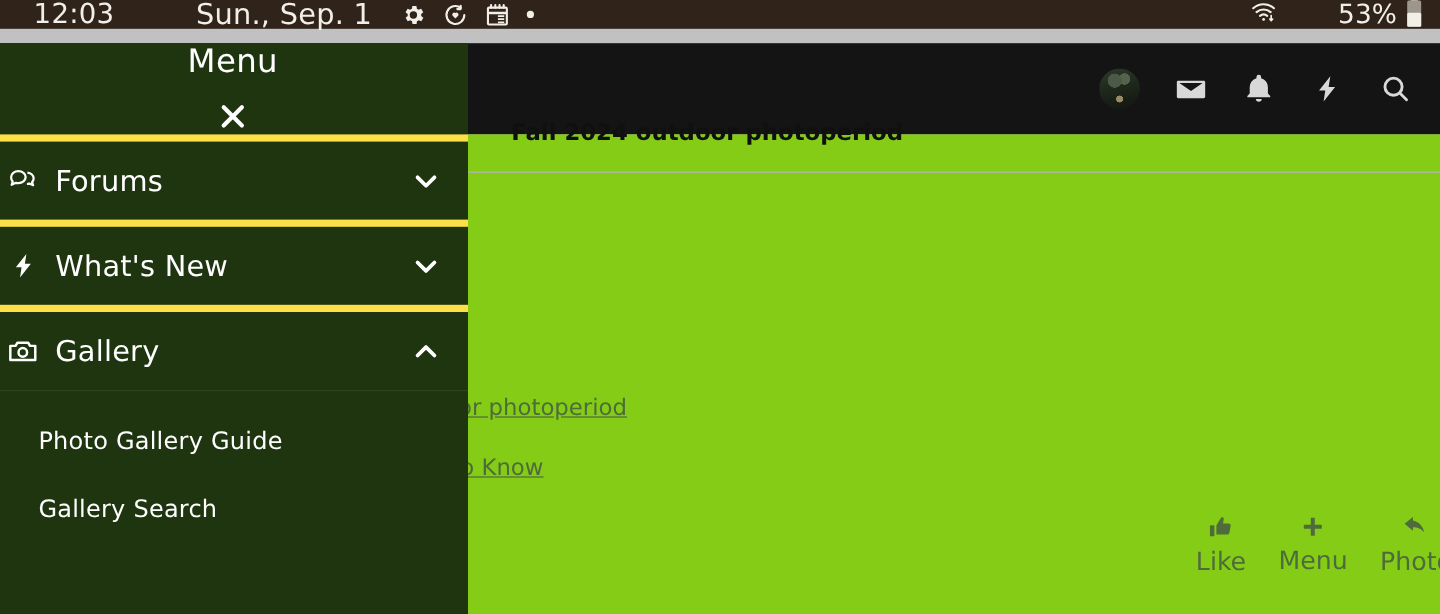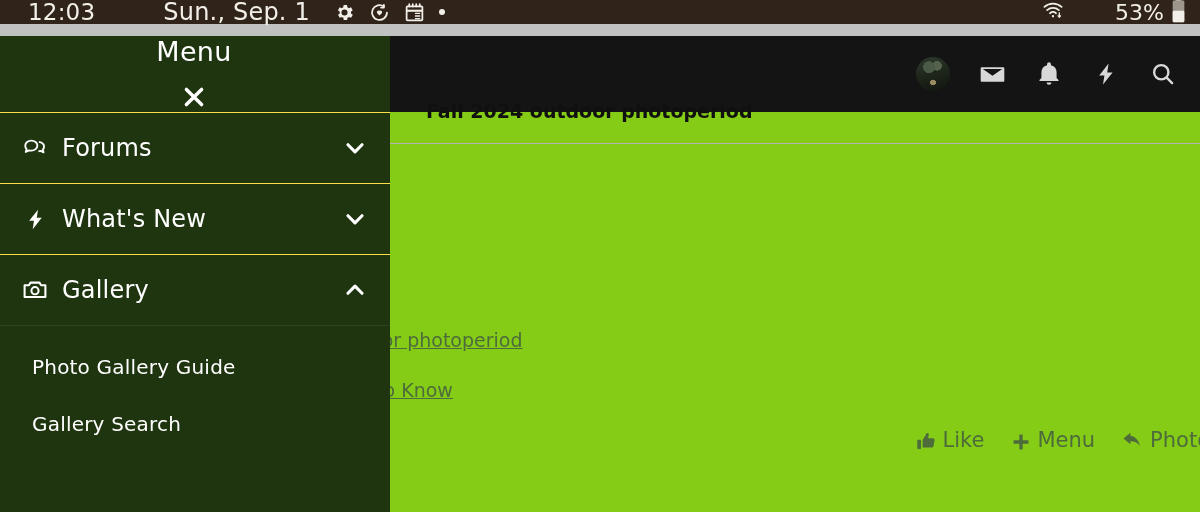--- a/index.html
+++ b/index.html
@@ -69,44 +69,44 @@
   }
   #post-link-1{ top:217px; }
   #post-link-2{ top:267px; }
 
   #post-actions{
     position:absolute; top:316px; right:18px;
     display:flex; align-items:center; gap:27px;
     color:#4e6b3b;
   }
   .action-btn{
-    display:flex; align-items:flex-end; gap:6px;
-    font-size:21px; color:#4e6b3b; cursor:pointer;
+    display:flex; align-items:center; gap:6px;
+    font-size:21px; color:#4e6b3b; cursor:pointer;flex-direction:column;
   }
   .action-btn svg{ display:block; }
 
   
   #nav-drawer{
     position:absolute; top:36px; left:0; width:390px; height:476px;
     background:#1e3510;
     color:#ffffff;
     overflow:hidden;
     z-index:5;
   }
   #drawer-header{
     height:76px; display:flex; align-items:center; justify-content:space-between;
     padding:0 22px 0 20px;
     flex-direction:column;
   }
   #drawer-title{ font-size:27px; font-weight:400; letter-spacing:.3px; }
   #drawer-close{ cursor:pointer; display:flex; align-items:center; justify-content:center; width:30px;height:30px;}
   .drawer-item{
     height:71px; display:flex; align-items:center;
-    padding:0 22px 0 20px;
-    border-top:1px solid #fde047;
+    padding:0 22px 0 4px;
+    border-top:6px solid #fde047;
     cursor:pointer;
   }
   .di-icon{ width:30px; display:flex; align-items:center; justify-content:center; flex:0 0 auto;}
   .di-label{ font-size:24px; margin-left:12px; letter-spacing:.2px; }
   .di-chevron{ margin-left:auto; display:flex; align-items:center; justify-content:center; }
   .drawer-sub{
     border-top:1px solid #2b4520;
     padding:12px 0 8px 0;
   }
   .drawer-subitem{

